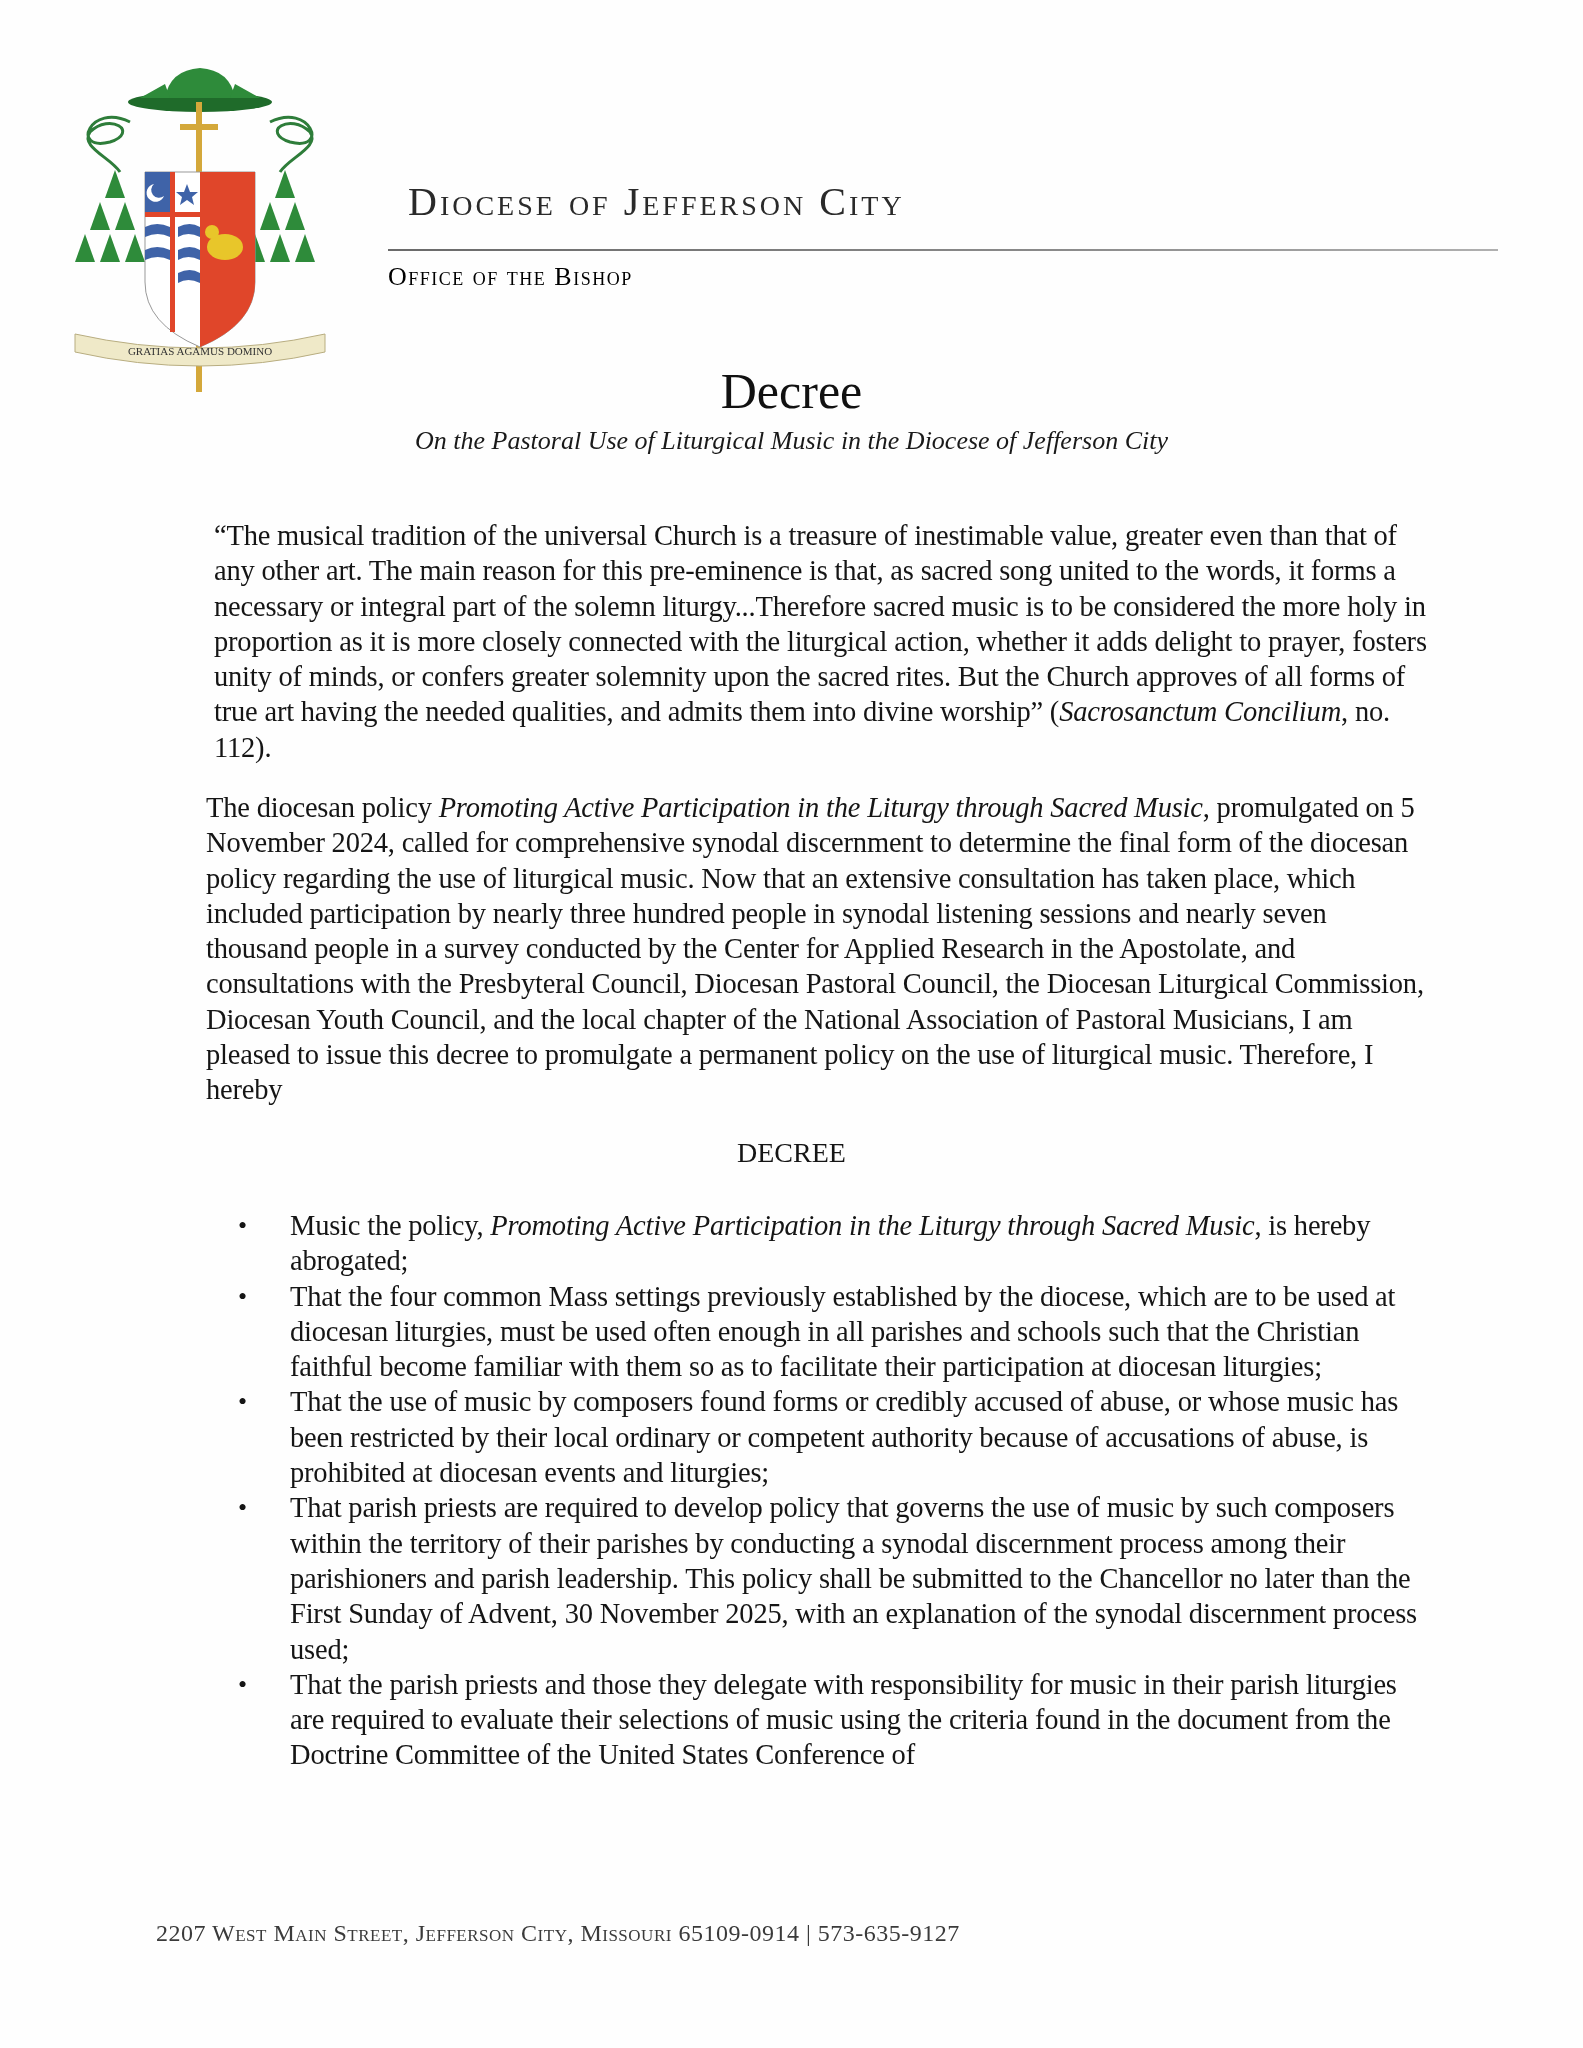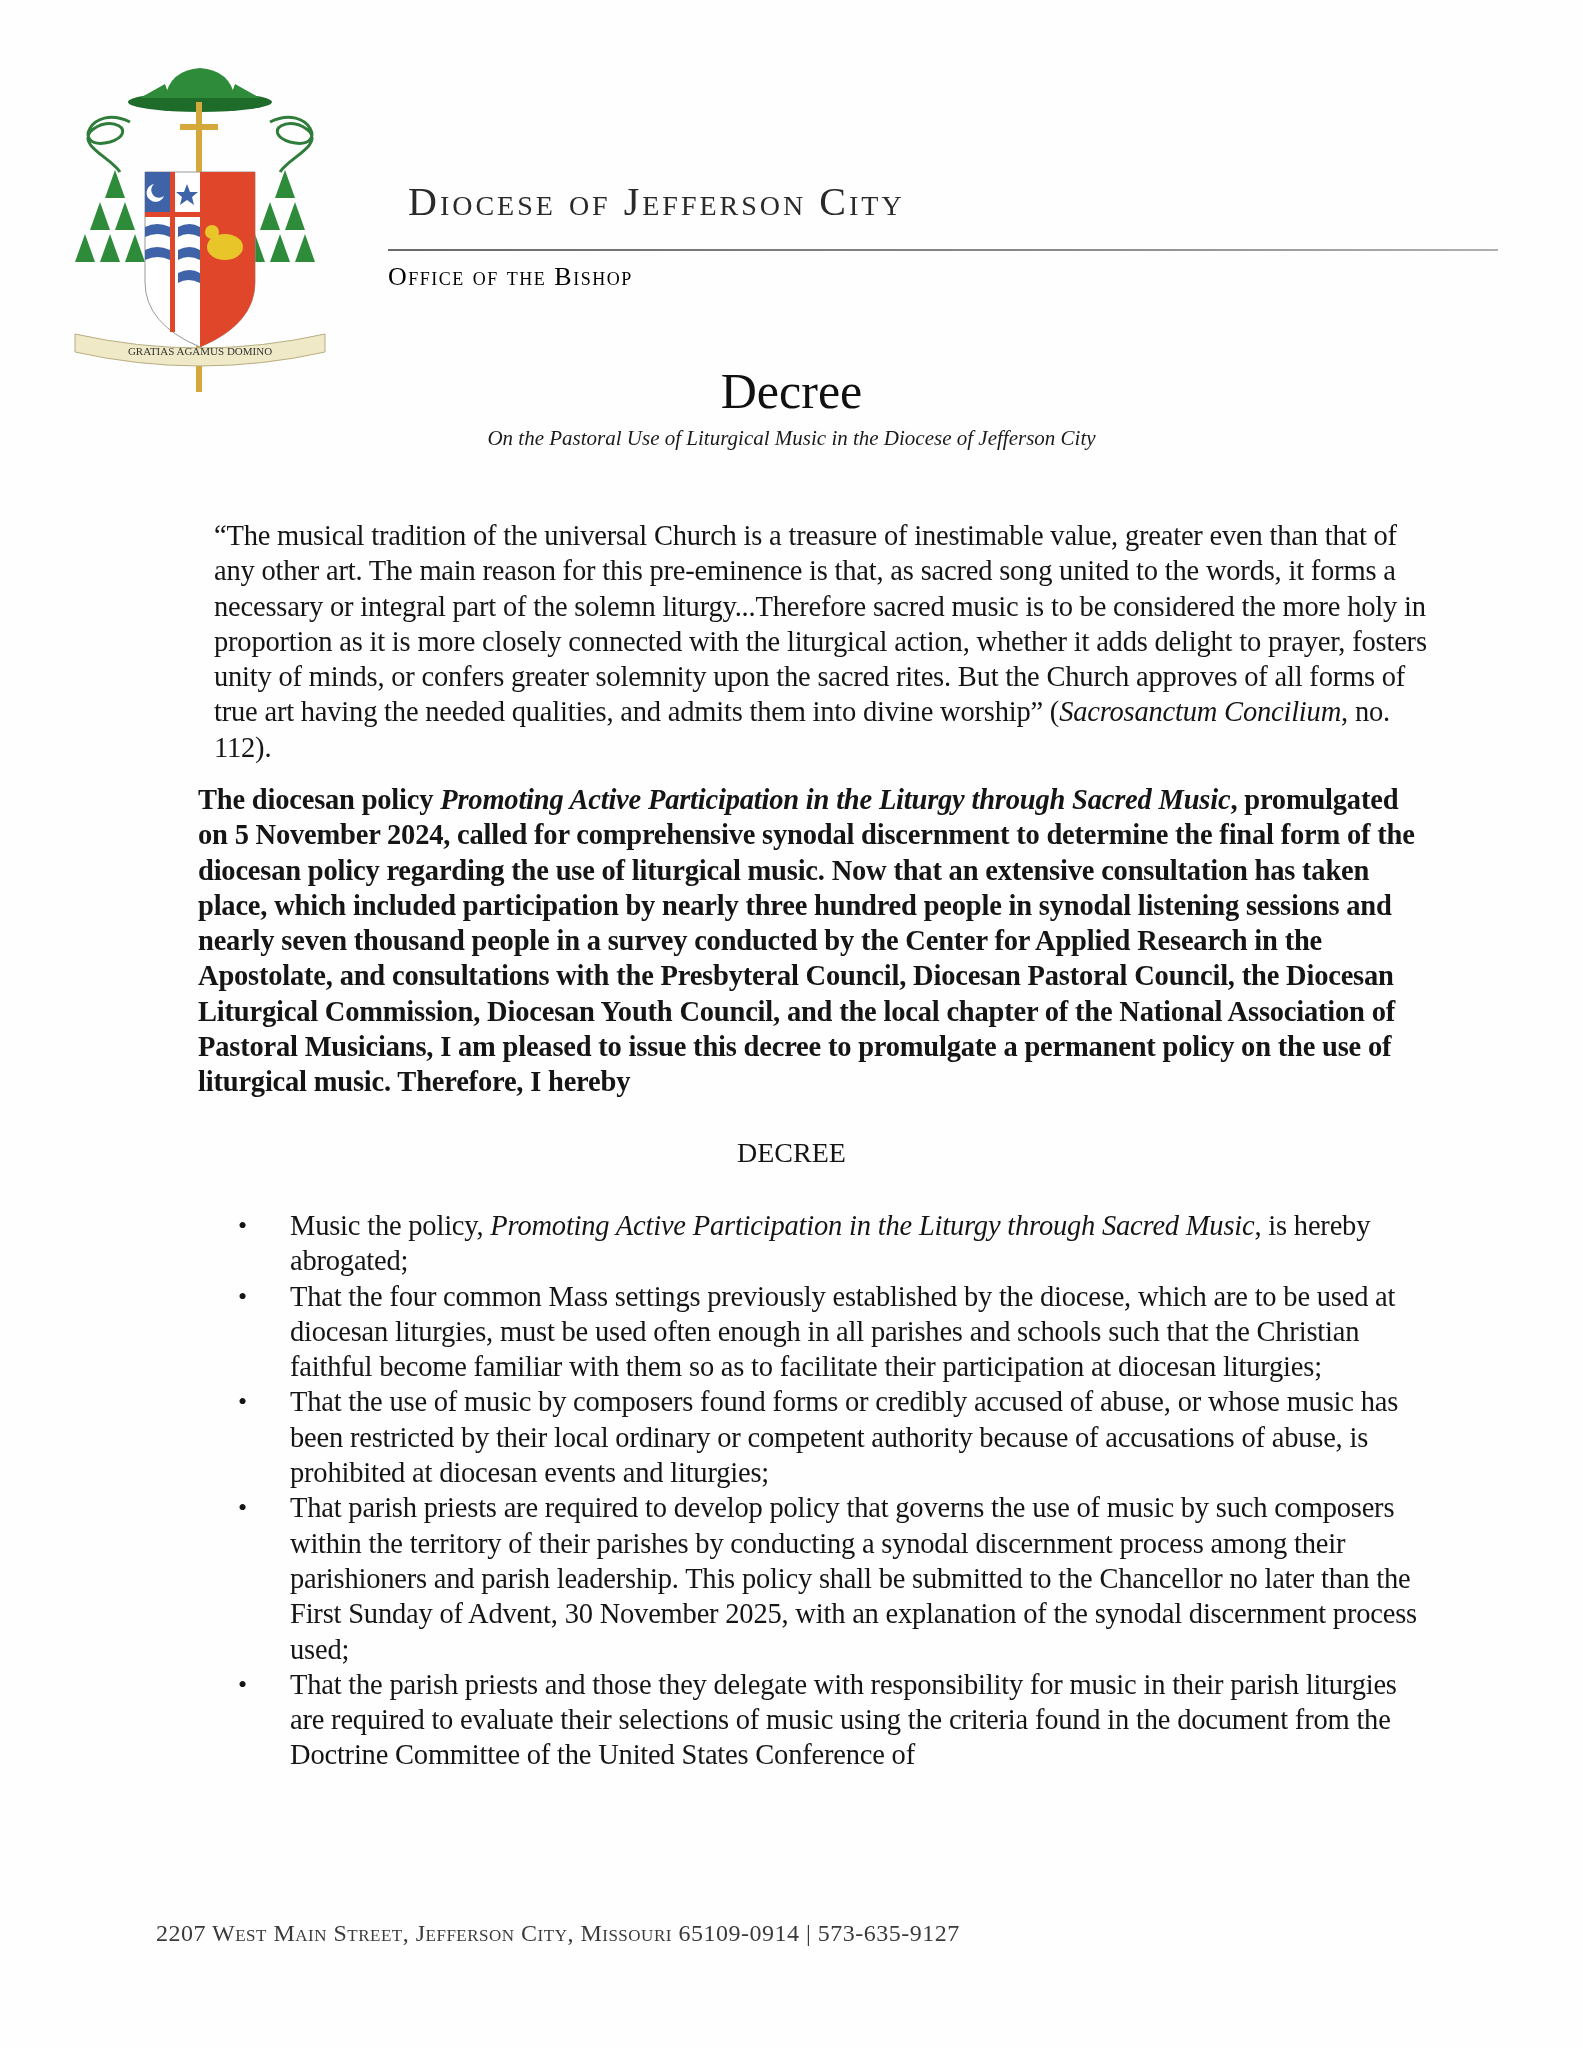--- a/index.html
+++ b/index.html
@@ -13,21 +13,21 @@
   .letterhead-title { position: absolute; left: 408px; top: 178px; font-size: 40px;
      letter-spacing: 3px; font-variant: small-caps; color: #2a2a2a; white-space: nowrap; }
   .letterhead-rule { position: absolute; left: 388px; top: 249px; width: 1110px; height: 2px;
      background: linear-gradient(90deg,#6a6a6a,#8a8a8a 60%,#b0b0b0); }
   .letterhead-sub { position: absolute; left: 388px; top: 262px; font-size: 26px;
      letter-spacing: 1.5px; font-variant: small-caps; color: #000000; white-space: nowrap; }
 
   .doc-title { position: absolute; left: 0; width: 1583px; top: 362px; text-align: center;
      font-size: 50px; color: #111; }
   .doc-subtitle { position: absolute; left: 0; width: 1583px; top: 426px; text-align: center;
-     font-size: 21px; font-style: italic; color: #1a1a1a; }
+     font-size: 26px; font-style: italic; color: #1a1a1a; }
 
   .body-text { position: absolute; left: 198px; width: 1220px; font-size: 28.5px;
      line-height: 35.3px; color: #151515; letter-spacing: -0.2px; }
   .p1 { top: 502px; }
   .p2 { top: 782px; }
   .decree-heading { position: absolute; left: 0; width: 1583px; top: 1137px; text-align: center;
      font-size: 28px; color: #151515; }
 
   .decree-list { position: absolute; left: 198px; top: 1208px; width: 1230px; margin: 0; padding: 0;
      list-style: none; font-size: 28.5px; line-height: 35.3px; color: #151515; letter-spacing: -0.2px; }
@@ -98,21 +98,21 @@
   <div class="letterhead-rule"></div>
   <div class="letterhead-sub">Office of the Bishop</div>
 
   <div class="doc-title">Decree</div>
   <div class="doc-subtitle">On the Pastoral Use of Liturgical Music in the Diocese of Jefferson City</div>
 
   <p class="body-text p1" style="margin:16px;">
     <span>“The musical tradition of the universal Church is a treasure of inestimable value, greater even than that of any other art. The main reason for this pre-eminence is that, as sacred song united to the words, it forms a necessary or integral part of the solemn liturgy...Therefore sacred music is to be considered the more holy in proportion as it is more closely connected with the liturgical action, whether it adds delight to prayer, fosters unity of minds, or confers greater solemnity upon the sacred rites. But the Church approves of all forms of true art having the needed qualities, and admits them into divine worship” (</span><i>Sacrosanctum Concilium</i><span>, no. 112).</span>
   </p>
 
-  <p class="body-text p2" style="margin:0;font-weight:bold;">
+  <p class="body-text p2" style="margin:8px;">
     <span>The diocesan policy </span><i>Promoting Active Participation in the Liturgy through Sacred Music</i><span>, promulgated on 5 November 2024, called for comprehensive synodal discernment to determine the final form of the diocesan policy regarding the use of liturgical music. Now that an extensive consultation has taken place, which included participation by nearly three hundred people in synodal listening sessions and nearly seven thousand people in a survey conducted by the Center for Applied Research in the Apostolate, and consultations with the Presbyteral Council, Diocesan Pastoral Council, the Diocesan Liturgical Commission, Diocesan Youth Council, and the local chapter of the National Association of Pastoral Musicians, I am pleased to issue this decree to promulgate a permanent policy on the use of liturgical music. Therefore, I hereby</span>
   </p>
 
   <div class="decree-heading">DECREE</div>
 
   <ul class="decree-list">
     <li>
       <span class="bullet">•</span>
       <span>Music the policy, </span><i>Promoting Active Participation in the Liturgy through Sacred Music</i><span>, is hereby abrogated;</span>
     </li>

